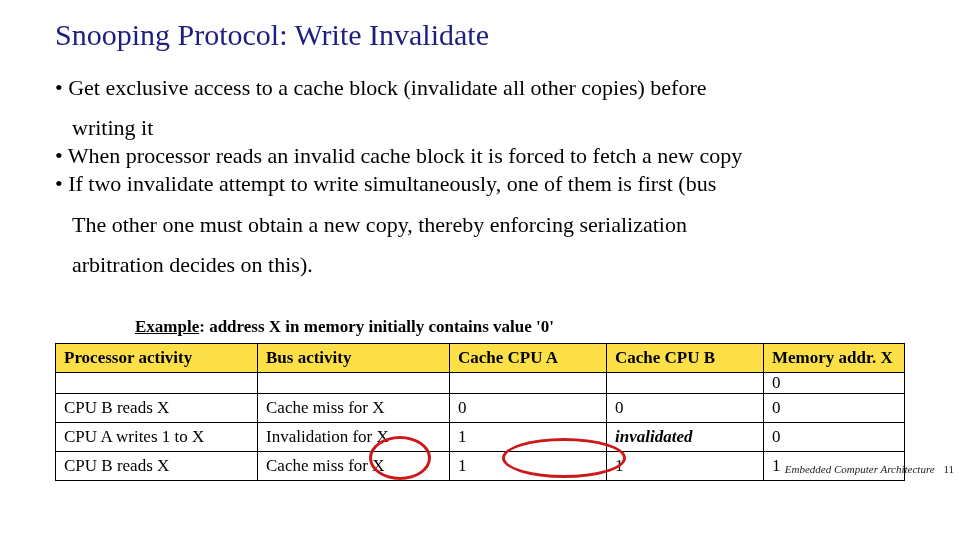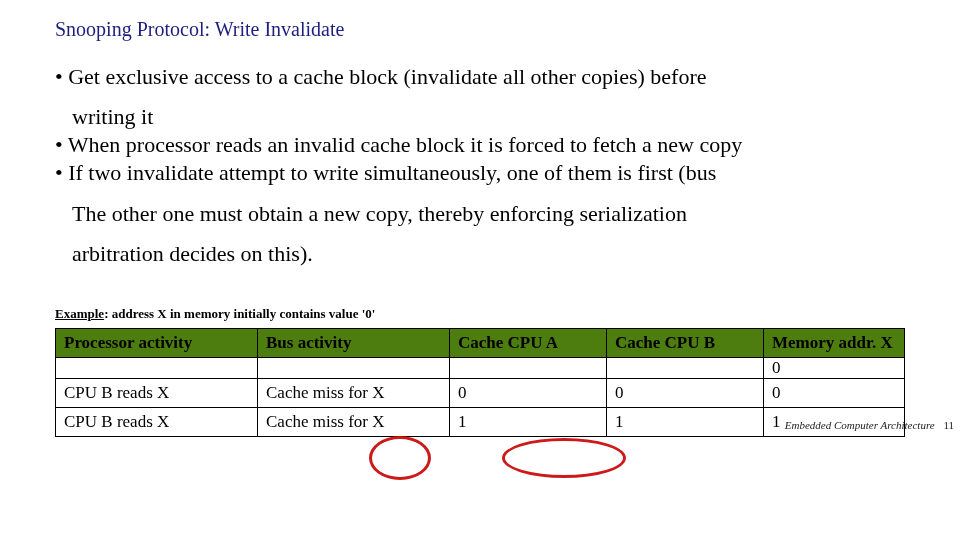--- a/index.html
+++ b/index.html
@@ -11,60 +11,61 @@
     background: #ffffff;
     overflow: hidden;
     position: relative;
   }
   .slide {
     padding: 18px 55px 0 55px;
     box-sizing: border-box;
   }
   .title {
     color: #1e1e80;
-    font-size: 20px;
+    font-size: 30px;
     font-weight: normal;
     margin: 0 0 22px 0;
   }
   .bullets {
     color: #000;
     font-size: 22px;
     line-height: 1.28;
     margin-bottom: 38px;
   }
   .bullets .row {
     display: block;
   }
   .indent {
     padding-left: 17px;
     display: block;
     margin-top: 12px;
   }
   .example-label {
-    font-size: 13px;
+    font-size: 17px;
     font-weight: bold;
+    margin-left: 80px;
     margin-bottom: 6px;
   }
   .example-label .und {
     text-decoration: underline;
   }
   table.cache {
     border-collapse: collapse;
     width: 850px;
     margin-left: 0;
   }
   table.cache th, table.cache td {
     border: 1.5px solid #000;
     font-size: 17px;
     text-align: left;
     padding: 4px 8px;
     font-family: "Times New Roman", Times, serif;
   }
   table.cache th {
-    background: #4d7c0f;
+    background: #fde047;
     font-weight: bold;
   }
   table.cache td {
     background: #fff;
   }
   table.cache tr.spacer td {
     height: 14px;
     padding: 0 8px;
   }
   .ital {
@@ -143,20 +144,27 @@
       <td>0</td>
     </tr>
     <tr>
       <td>CPU B reads X</td>
       <td>Cache miss for X</td>
       <td>0</td>
       <td>0</td>
       <td>0</td>
     </tr>
     <tr>
+      <td>CPU A writes 1 to X</td>
+      <td>Invalidation for X</td>
+      <td>1</td>
+      <td class="ital">invalidated</td>
+      <td>0</td>
+    </tr>
+    <tr>
       <td>CPU B reads X</td>
       <td>Cache miss for X</td>
       <td>1</td>
       <td>1</td>
       <td>1</td>
     </tr>
   </tbody>
       </table>
 
 </div>

